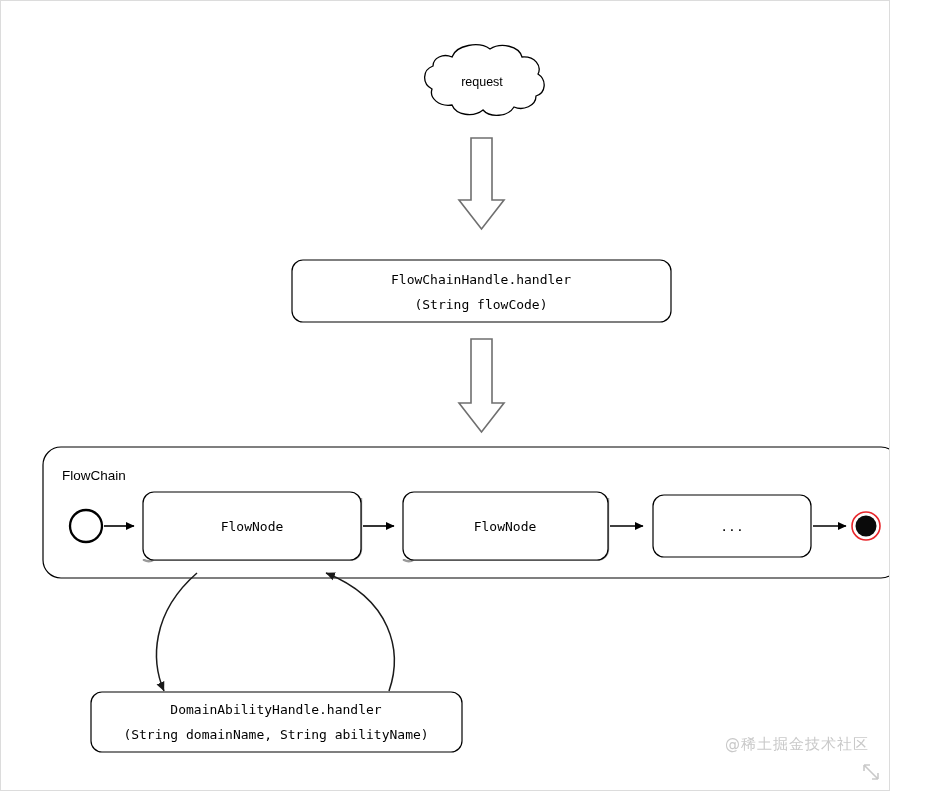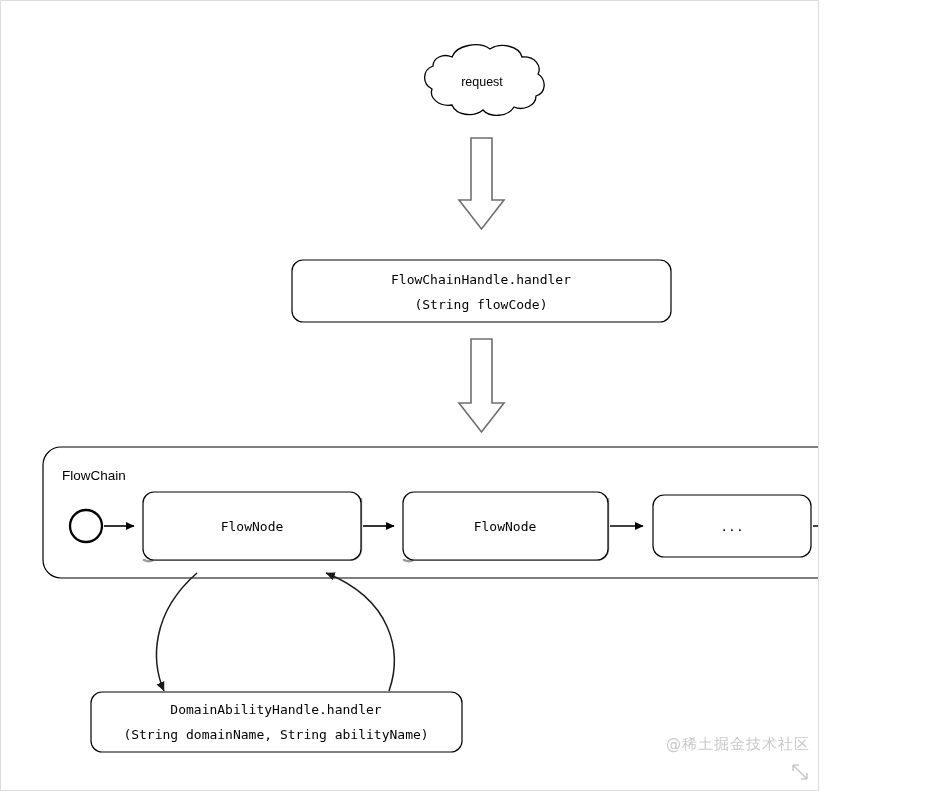--- a/index.html
+++ b/index.html
@@ -5,21 +5,21 @@
   html, body {
     margin: 0;
     padding: 0;
     background: #ffffff;
   }
   body {
     font-family: "Liberation Sans", sans-serif;
   }
   #page {
     position: relative;
-    width: 819px;
+    width: 890px;
     height: 791px;
     background: #ffffff;
     border: 1px solid #dcdcdc;
     box-sizing: border-box;
     overflow: hidden;
   }
   #diagram-svg {
     position: absolute;
     left: 0;
     top: 0;
@@ -81,21 +81,21 @@
     fill: none;
     stroke: #e8252a;
     stroke-width: 1.6;
   }
   .end-core {
     fill: #0a0a0a;
     stroke: none;
   }
   #watermark {
     position: absolute;
-    right: 8px;
+    right: 20px;
     bottom: 36px;
     font-family: "DejaVu Sans", sans-serif;
     font-size: 15px;
     color: #c9c9c9;
     letter-spacing: 1px;
     user-select: none;
   }
   #expand-icon {
     position: absolute;
     right: 8px;

